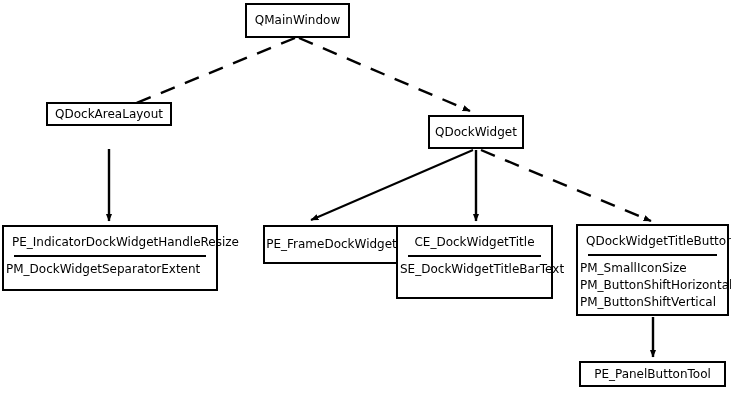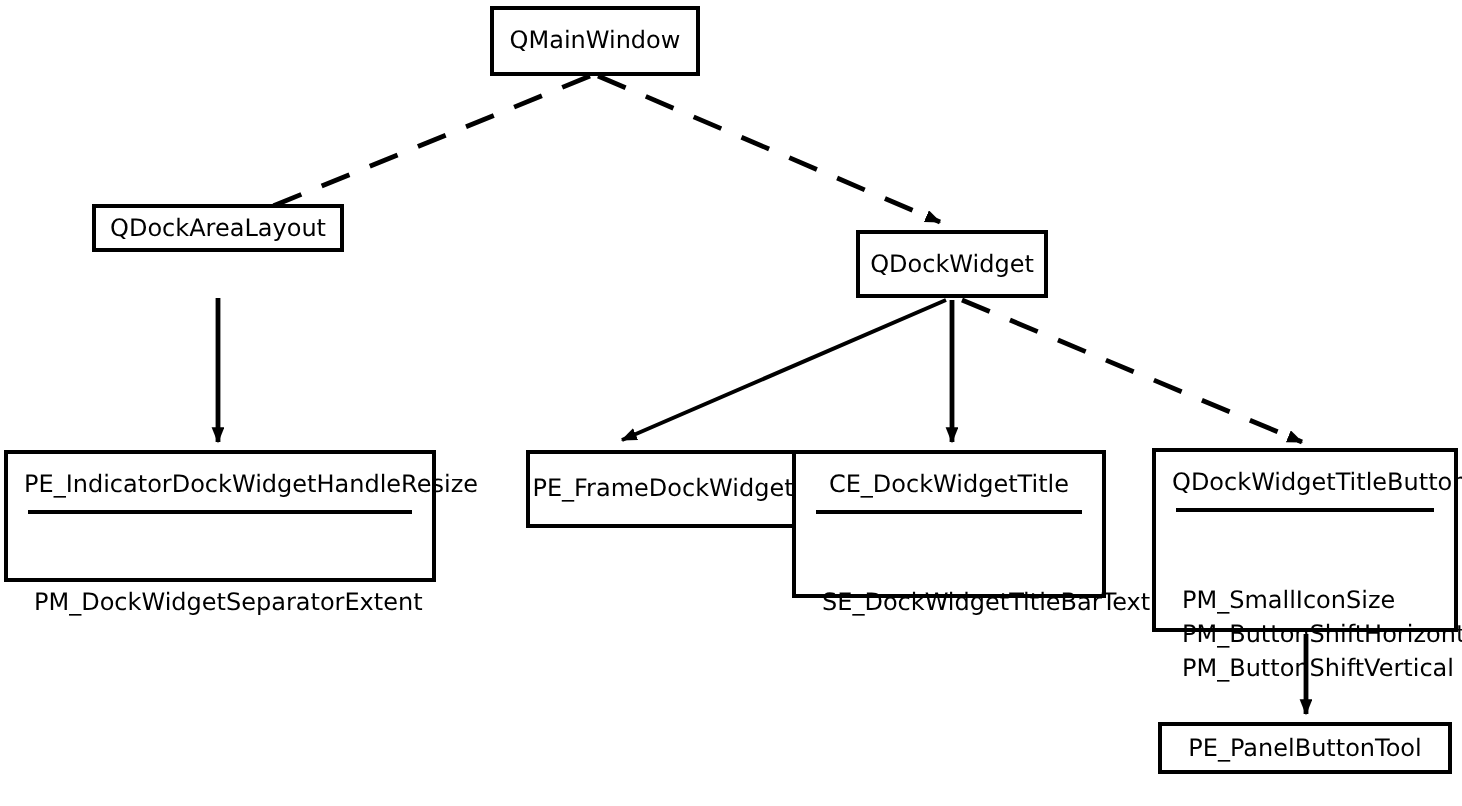--- a/index.html
+++ b/index.html
@@ -43,22 +43,21 @@
   }
   .node.simple {
     align-items: center;
   }
   .compartment-sep {
     height: 0;
     border-top: 2px solid #000000;
     margin: 5px 10px 4px 10px;
   }
   .compartment {
-    padding: 0 13px;
-    margin-top: 32px;
+    padding: 0 2px;
   }
   .compartment-item {
     font-size: 12px;
     line-height: 17px;
     color: #000000;
     white-space: nowrap;
     text-align: left;
   }
   
   #node-qmainwindow        { left: 245px; top: 3px;   width: 105px; height: 35px; }

